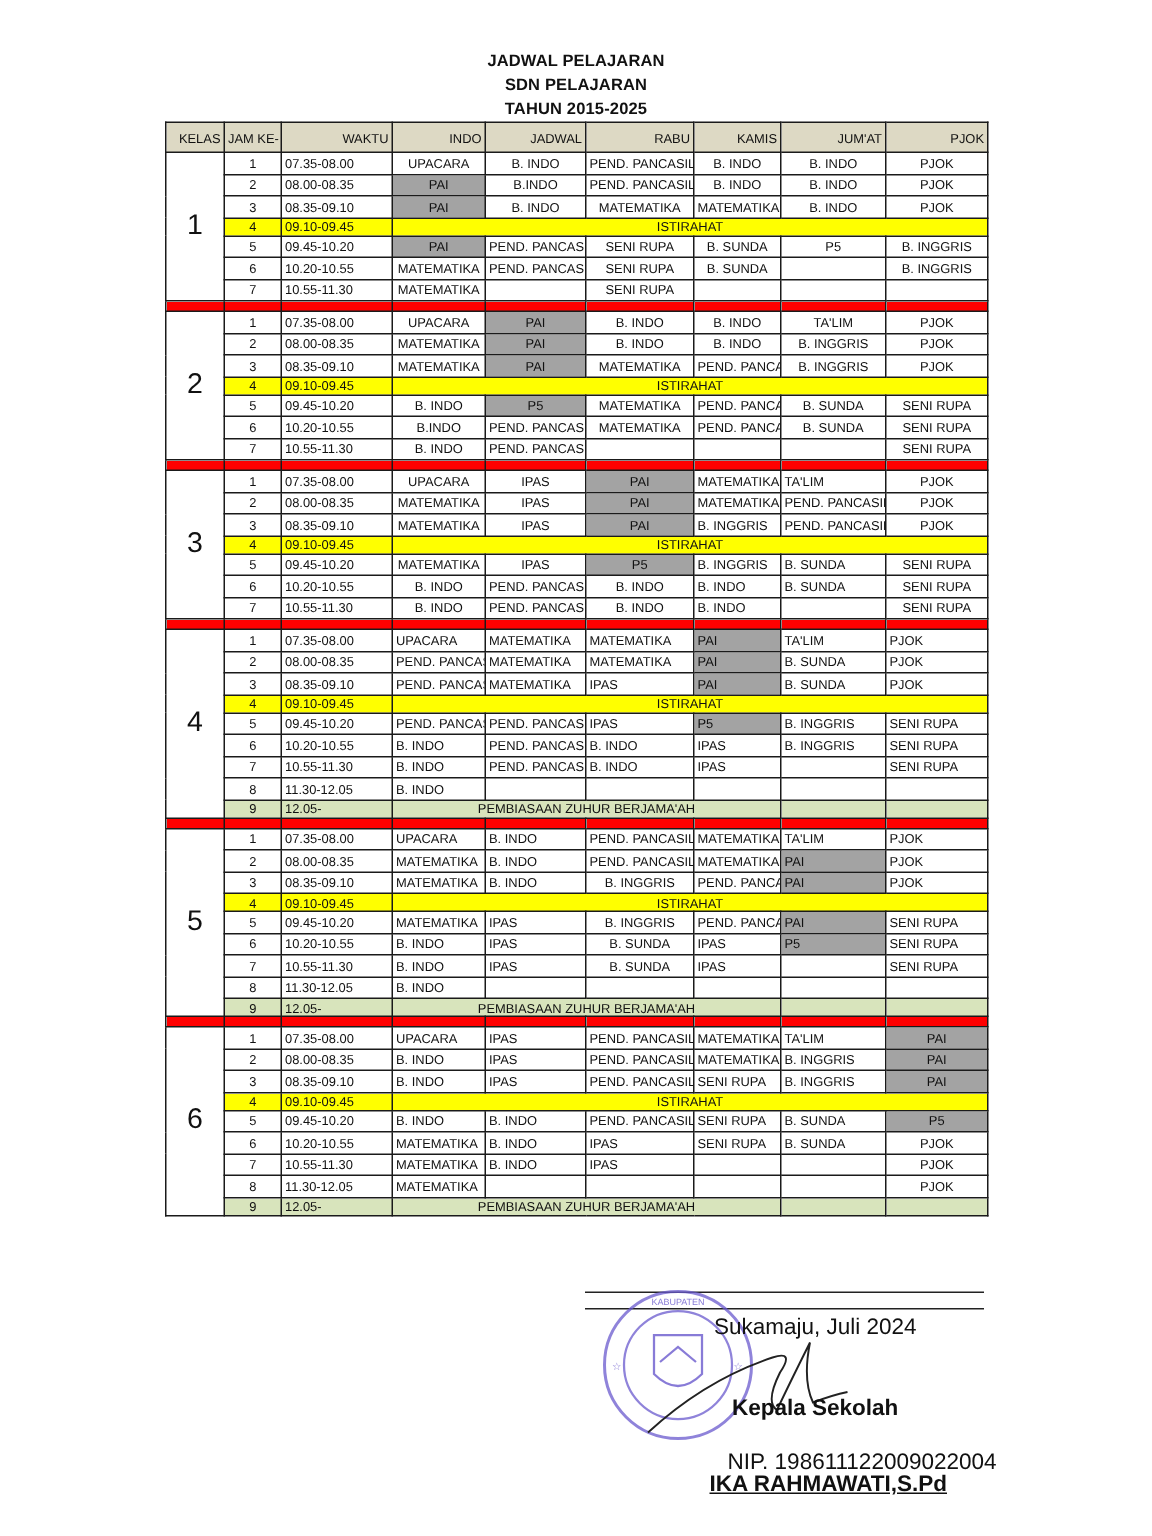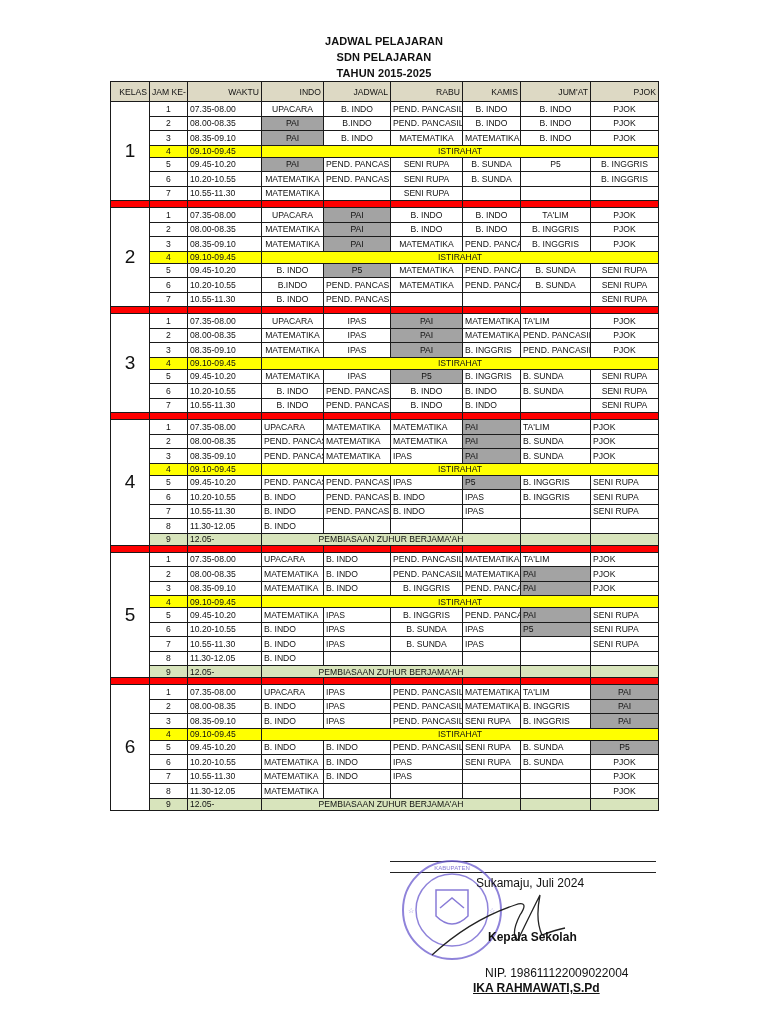--- a/index.html
+++ b/index.html
@@ -14,21 +14,21 @@
   table.sched th { background:#ddd9c4; font-weight:normal; height:19px; text-align:right;margin-left:12px; }
   td.c { text-align:center; }
   td.l { text-align:left; }
   td.kelas { font-size:19px; text-align:center; vertical-align:middle; background:#fff;
              border-left:2px solid #333; }
   tr.istirahat td { background:#ffff00; height:11px; line-height:10px; }
   tr.zuhur td { background:#d8e4bc; height:11px; line-height:10px; }
   tr.sep td { background:#ff0000; height:6px; padding:0; line-height:4px; }
   td.g { background:#a3a3a3; }
   td.w { background:#fff; }
-  .sig { position:absolute; font-size:12px; }
+  .sig { position:absolute; font-size:15px; }
   .hline { position:absolute; height:1px; background:#222; }
   .stamp { position:absolute; left:400px; top:858px; width:104px; height:104px; }
   .signature { position:absolute; left:430px; top:880px; width:150px; height:80px; }
 </style>
 </head>
 <body>
 
 <div class="title" style="top:35px">JADWAL PELAJARAN</div>
 <div class="title" style="top:51px">SDN PELAJARAN</div>
 <div class="title" style="top:67px">TAHUN 2015-2025</div>

